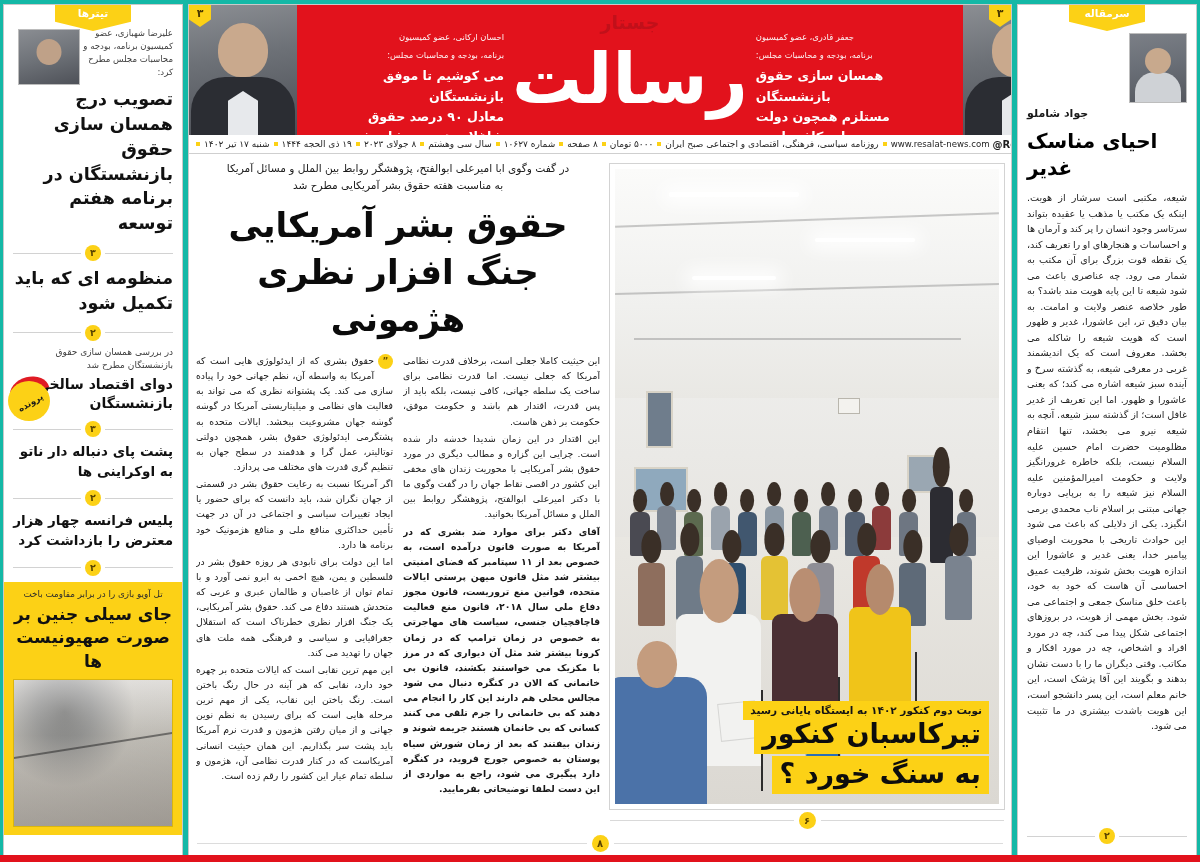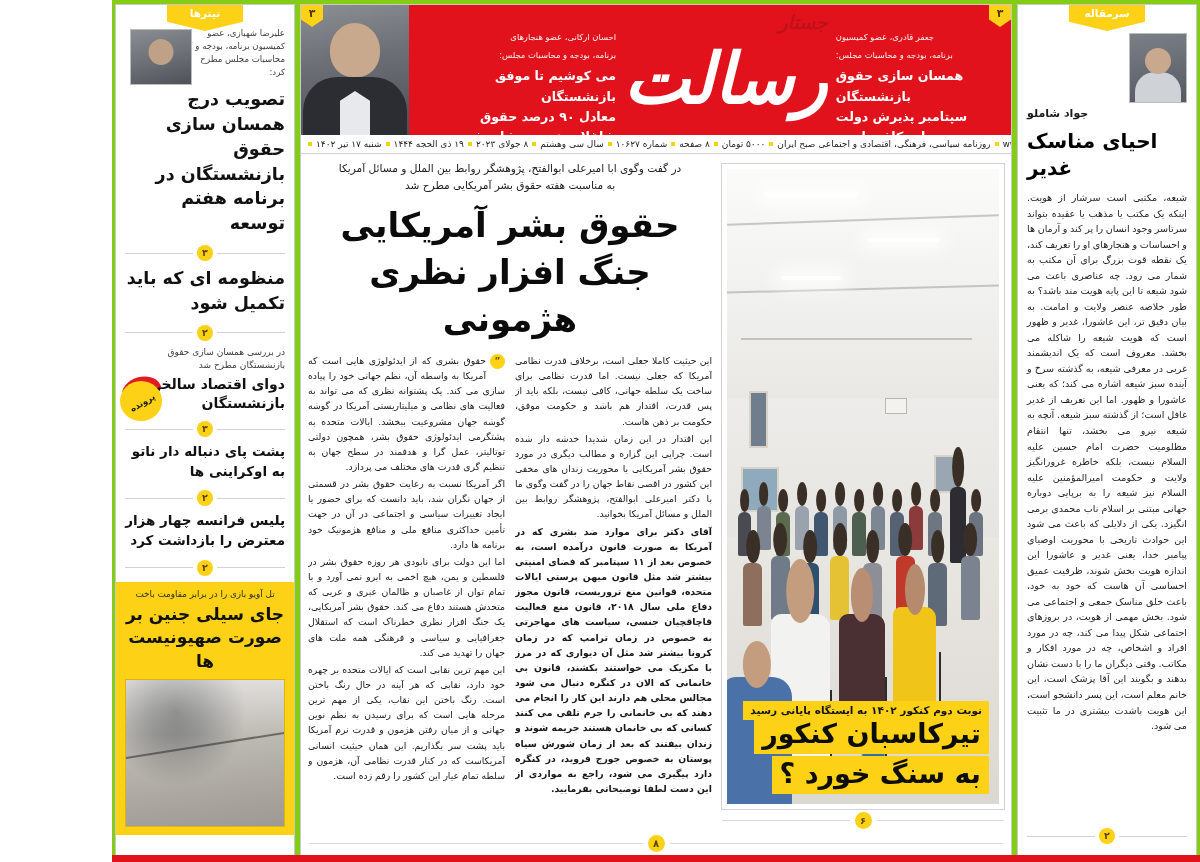--- a/index.html
+++ b/index.html
@@ -7,25 +7,25 @@
   body {
     width: 1200px;
     height: 862px;
     background: #ffffff;
     font-family: "DejaVu Sans", "Liberation Sans", sans-serif;
     overflow: hidden;
     position: relative;
   }
 
   .page {
-    width: 1088px;
+    width: 1200px;
     height: 862px;
     display: flex;
     flex-direction: row-reverse;
-    background: #84cc16;
+    background: #14b8a6;
     position: relative;
   }
 
   
   .side-col {
     width: 180px;
     flex: 0 0 180px;
     background: #ffffff;
     border: 1px solid #c9c9c9;
     margin: 4px 3px;
@@ -340,24 +340,23 @@
   .mh-side .quote {
     font-size: 12.6px;
     font-weight: bold;
     line-height: 1.62;
     letter-spacing: -0.3px;
   }
   .mh-logo {
     flex: 1 1 auto;
     display: flex;
     flex-direction: column;
-    align-items: flex-start;
+    align-items: center;
     justify-content: center;
     position: relative;
-    font-style: italic;
   }
   .mh-logo .jostar {
     position: absolute;
     top: 6px;
     font-size: 19px;
     font-weight: bold;
     color: #c1101a;
     letter-spacing: 2px;
   }
   .mh-logo .brand {
@@ -686,37 +685,37 @@
   <main class="center">
 
     <header class="masthead">
       <div class="mh-corner" style="right:0;">۳</div>
       <div class="mh-portrait">
         <div class="body"></div>
         <div class="shirt"></div>
         <div class="face"></div>
       </div>
       <div class="mh-side right">
-        <div class="sub">احسان ارکانی، عضو هنجارهای</div>
+        <div class="sub">احسان ارکانی، عضو کمیسیون</div>
         <div class="sub">برنامه، بودجه و محاسبات مجلس:</div>
         <div class="quote">می کوشیم تا موفق بازنشستگان</div>
         <div class="quote">معادل ۹۰ درصد حقوق</div>
         <div class="quote">شاغلان هم رده شان شود</div>
       </div>
 
       <div class="mh-logo">
         <div class="jostar">جستار</div>
         <div class="brand">رسالت</div>
       </div>
 
       <div class="mh-side left">
         <div class="sub">جعفر قادری، عضو کمیسیون</div>
         <div class="sub">برنامه، بودجه و محاسبات مجلس:</div>
         <div class="quote">همسان سازی حقوق بازنشستگان</div>
-        <div class="quote">سپتامبر پذیرش دولت</div>
+        <div class="quote">مستلزم همچون دولت</div>
         <div class="quote">و منابع کافی است</div>
       </div>
       <div class="mh-portrait">
         <div class="body"></div>
         <div class="shirt"></div>
         <div class="face"></div>
       </div>
       <div class="mh-corner" style="left:0;">۳</div>
     </header>
 

